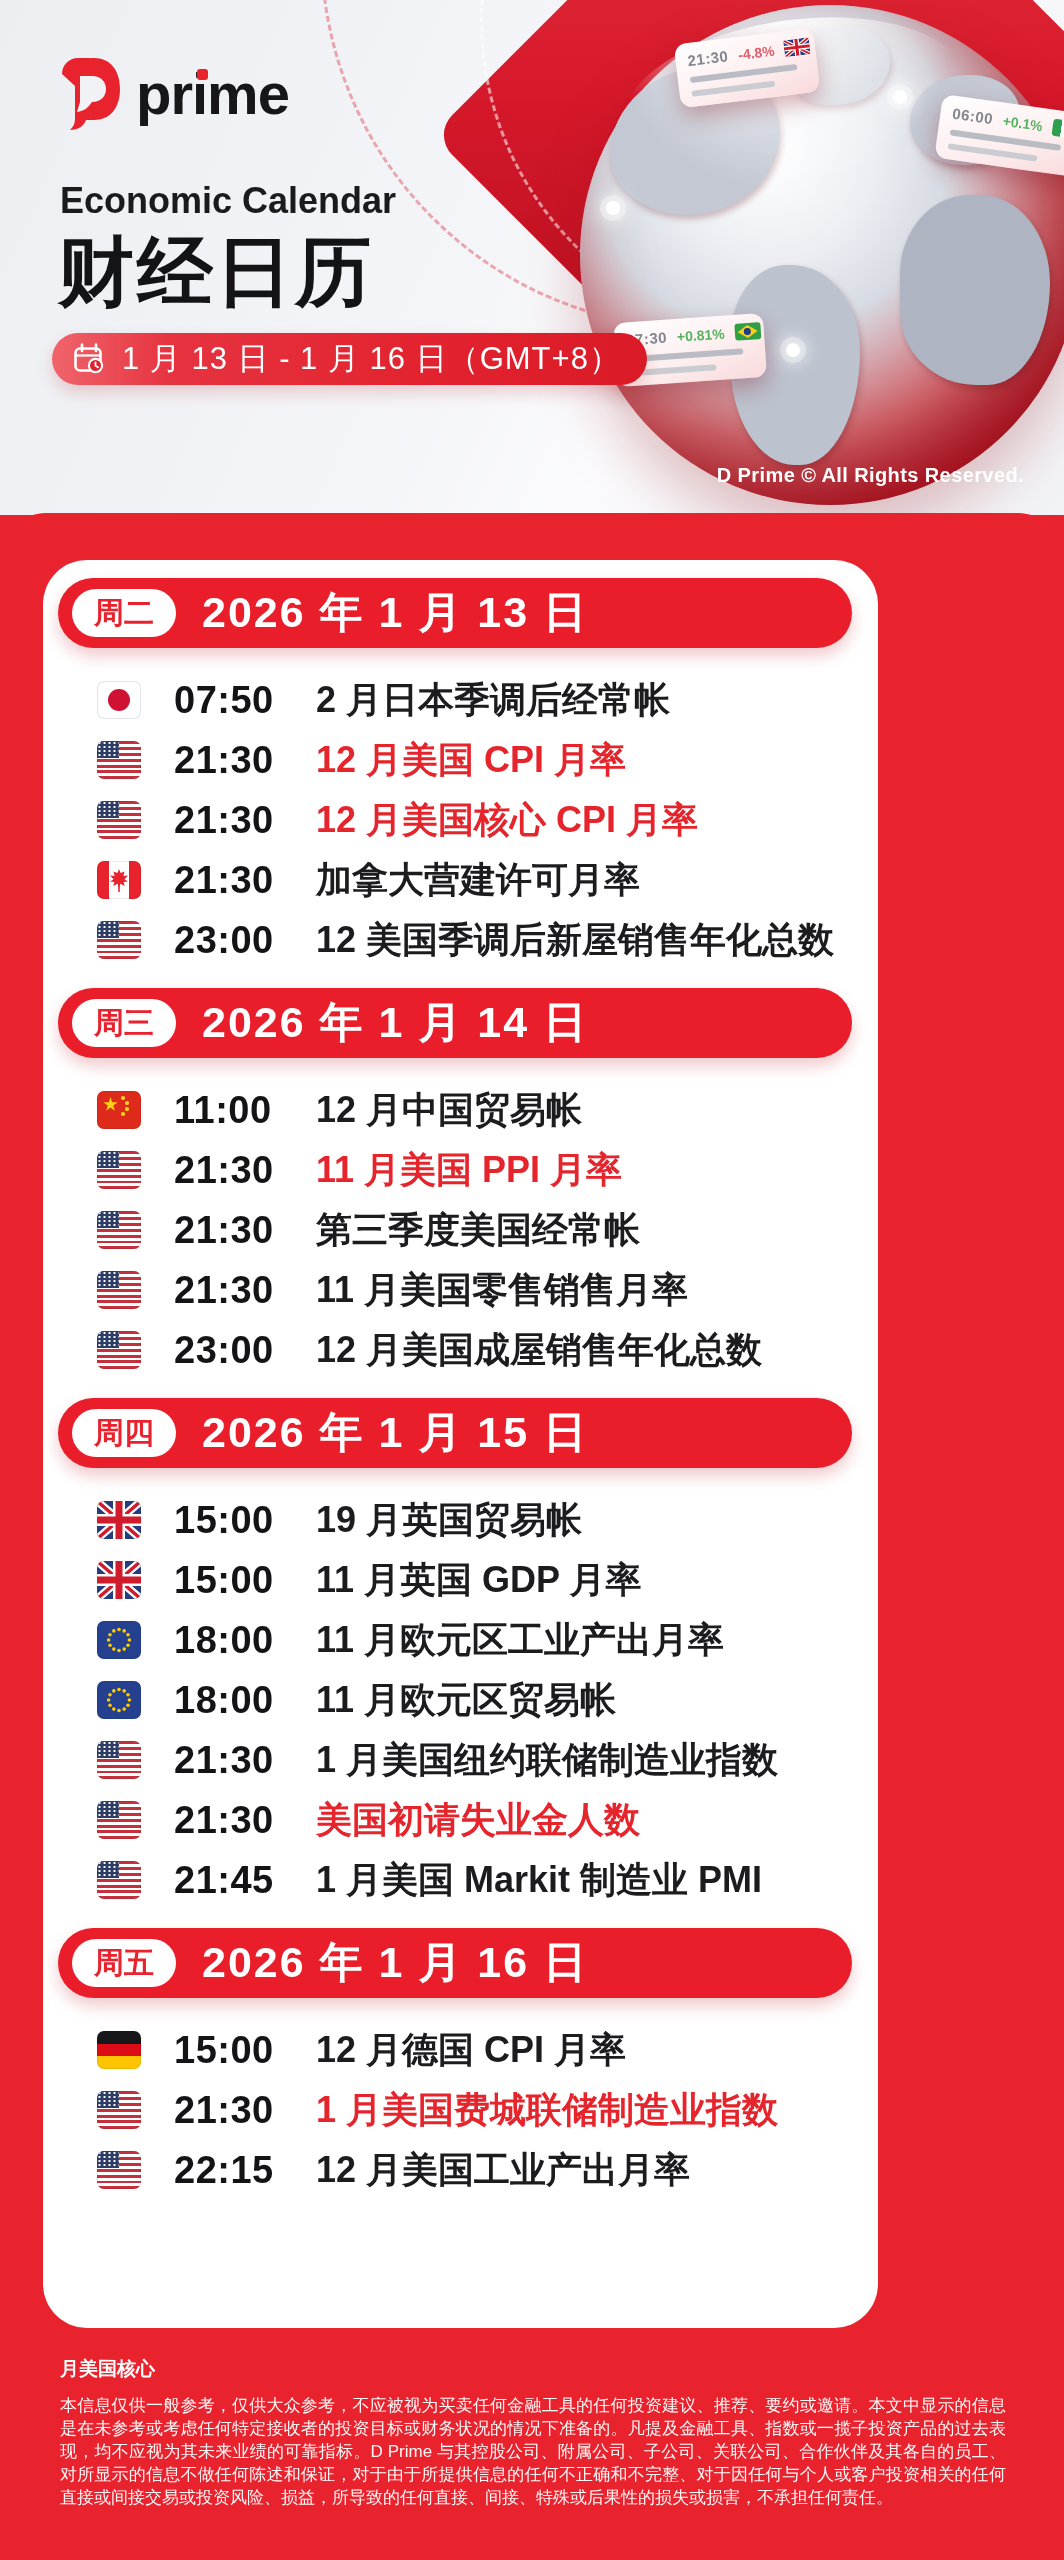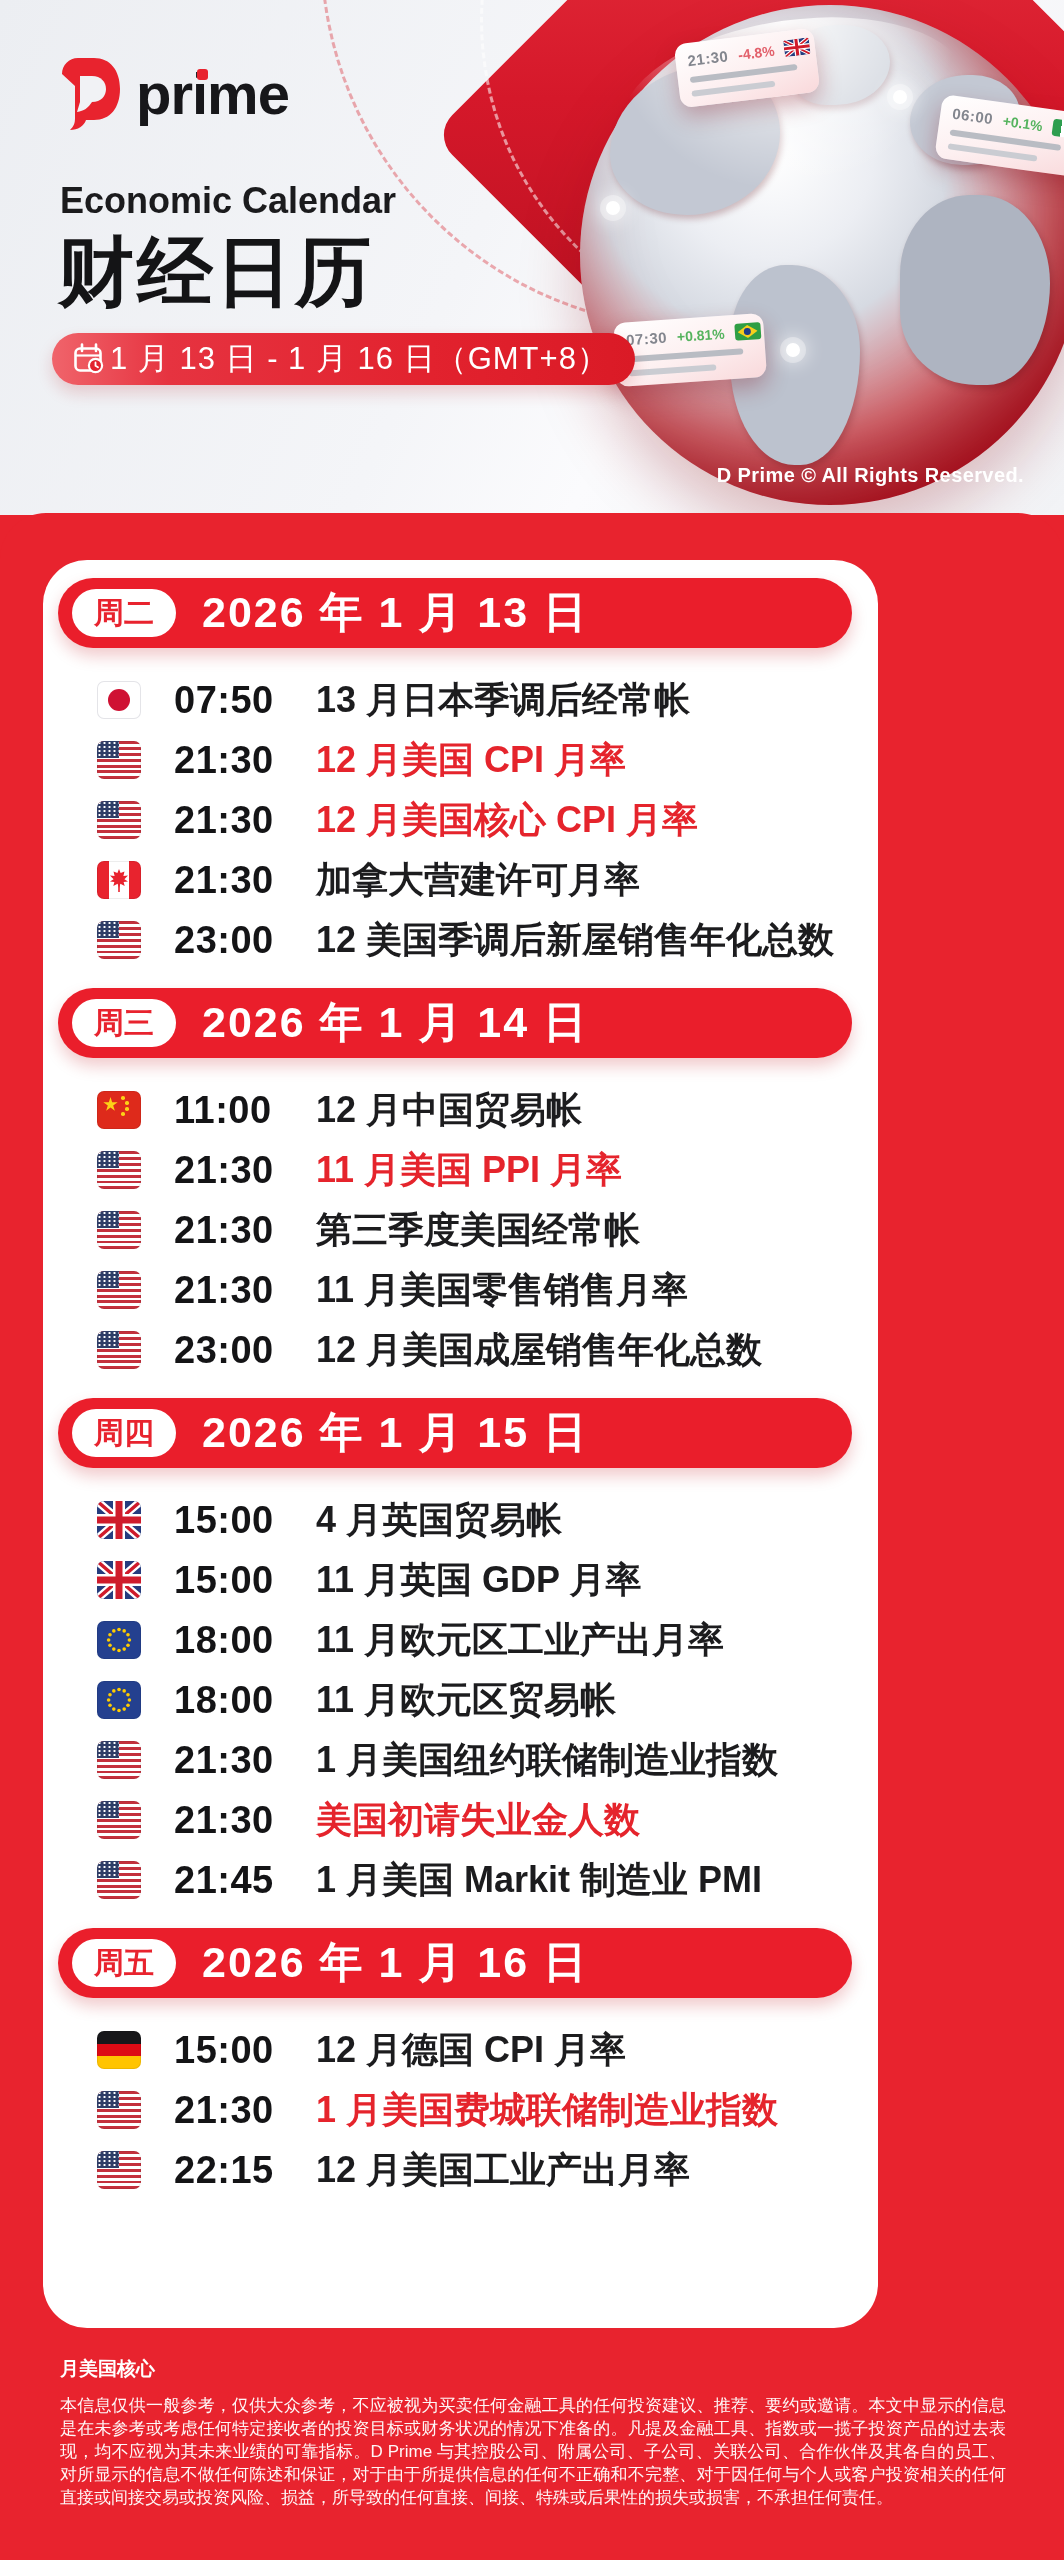--- a/index.html
+++ b/index.html
@@ -88,21 +88,21 @@
   .logo-text { position:relative; margin-left:14px; font-size:58px; font-weight:800; color:#17171a; letter-spacing:-1px; line-height:76px; }
   .logo-text .i-dot {
     position:absolute; left:61px; top:13px; width:11px; height:11px;
     background:#E8232E; border-radius:3px;
   }
   .h-subtitle { position:absolute; left:60px; top:180px; font-size:36px; font-weight:700; color:#1b1b1d; }
   .h-title { position:absolute; left:58px; top:222px; font-size:76px; font-weight:900; color:#141416; letter-spacing:3px; }
 
   .date-badge {
     position:absolute; left:52px; top:333px; height:52px; border-radius:26px;
-    display:flex; align-items:center; gap:4px; padding:0 26px 0 20px;
+    display:flex; align-items:center; gap:16px; padding:0 26px 0 20px;
     background:linear-gradient(90deg,#f0646b 0%,#e63340 20%,#e2222e 65%,#da1a26 100%);
     box-shadow:0 8px 16px rgba(180,20,30,.18);
   }
   .date-badge .badge-text { color:#fff; font-size:31px; font-weight:500; letter-spacing:1px; }
 
   
   .red-sheet {
     position:absolute; left:0; top:513px; width:1064px; height:2047px;
     background:#E8232E; border-radius:46px 46px 0 0;
   }
@@ -258,21 +258,21 @@
 
   <div class="day-section">
     <div class="day-bar">
       <span class="weekday-pill">周二</span>
       <span class="day-date">2026 年 1 月 13 日</span>
     </div>
     <div class="rows">
       <div class="event-row">
         <span class="flag flag-jp"></span>
         <span class="event-time">07:50</span>
-        <span class="event-title">13 月日本季调后经常帐</span>
+        <span class="event-title">2 月日本季调后经常帐</span>
       </div>
       <div class="event-row">
         <span class="flag flag-us"></span>
         <span class="event-time">21:30</span>
         <span class="event-title hl">12 月美国 CPI 月率</span>
       </div>
       <div class="event-row">
         <span class="flag flag-us"></span>
         <span class="event-time">21:30</span>
         <span class="event-title hl">12 月美国核心 CPI 月率</span>
@@ -339,21 +339,21 @@
         <span class="flag">
           <svg viewBox="0 0 44 38" preserveAspectRatio="none">
             <rect width="44" height="38" fill="#253c7e"></rect>
             <path d="M0,0 L44,38 M44,0 L0,38" stroke="#ffffff" stroke-width="8"></path>
             <path d="M0,0 L44,38 M44,0 L0,38" stroke="#cf1b2b" stroke-width="3.4"></path>
             <path d="M22,0 V38 M0,19 H44" stroke="#ffffff" stroke-width="12"></path>
             <path d="M22,0 V38 M0,19 H44" stroke="#cf1b2b" stroke-width="7"></path>
           </svg>
         </span>
         <span class="event-time">15:00</span>
-        <span class="event-title">4 月英国贸易帐</span>
+        <span class="event-title">19 月英国贸易帐</span>
       </div>
       <div class="event-row">
         <span class="flag">
           <svg viewBox="0 0 44 38" preserveAspectRatio="none">
             <rect width="44" height="38" fill="#253c7e"></rect>
             <path d="M0,0 L44,38 M44,0 L0,38" stroke="#ffffff" stroke-width="8"></path>
             <path d="M0,0 L44,38 M44,0 L0,38" stroke="#cf1b2b" stroke-width="3.4"></path>
             <path d="M22,0 V38 M0,19 H44" stroke="#ffffff" stroke-width="12"></path>
             <path d="M22,0 V38 M0,19 H44" stroke="#cf1b2b" stroke-width="7"></path>
           </svg>

